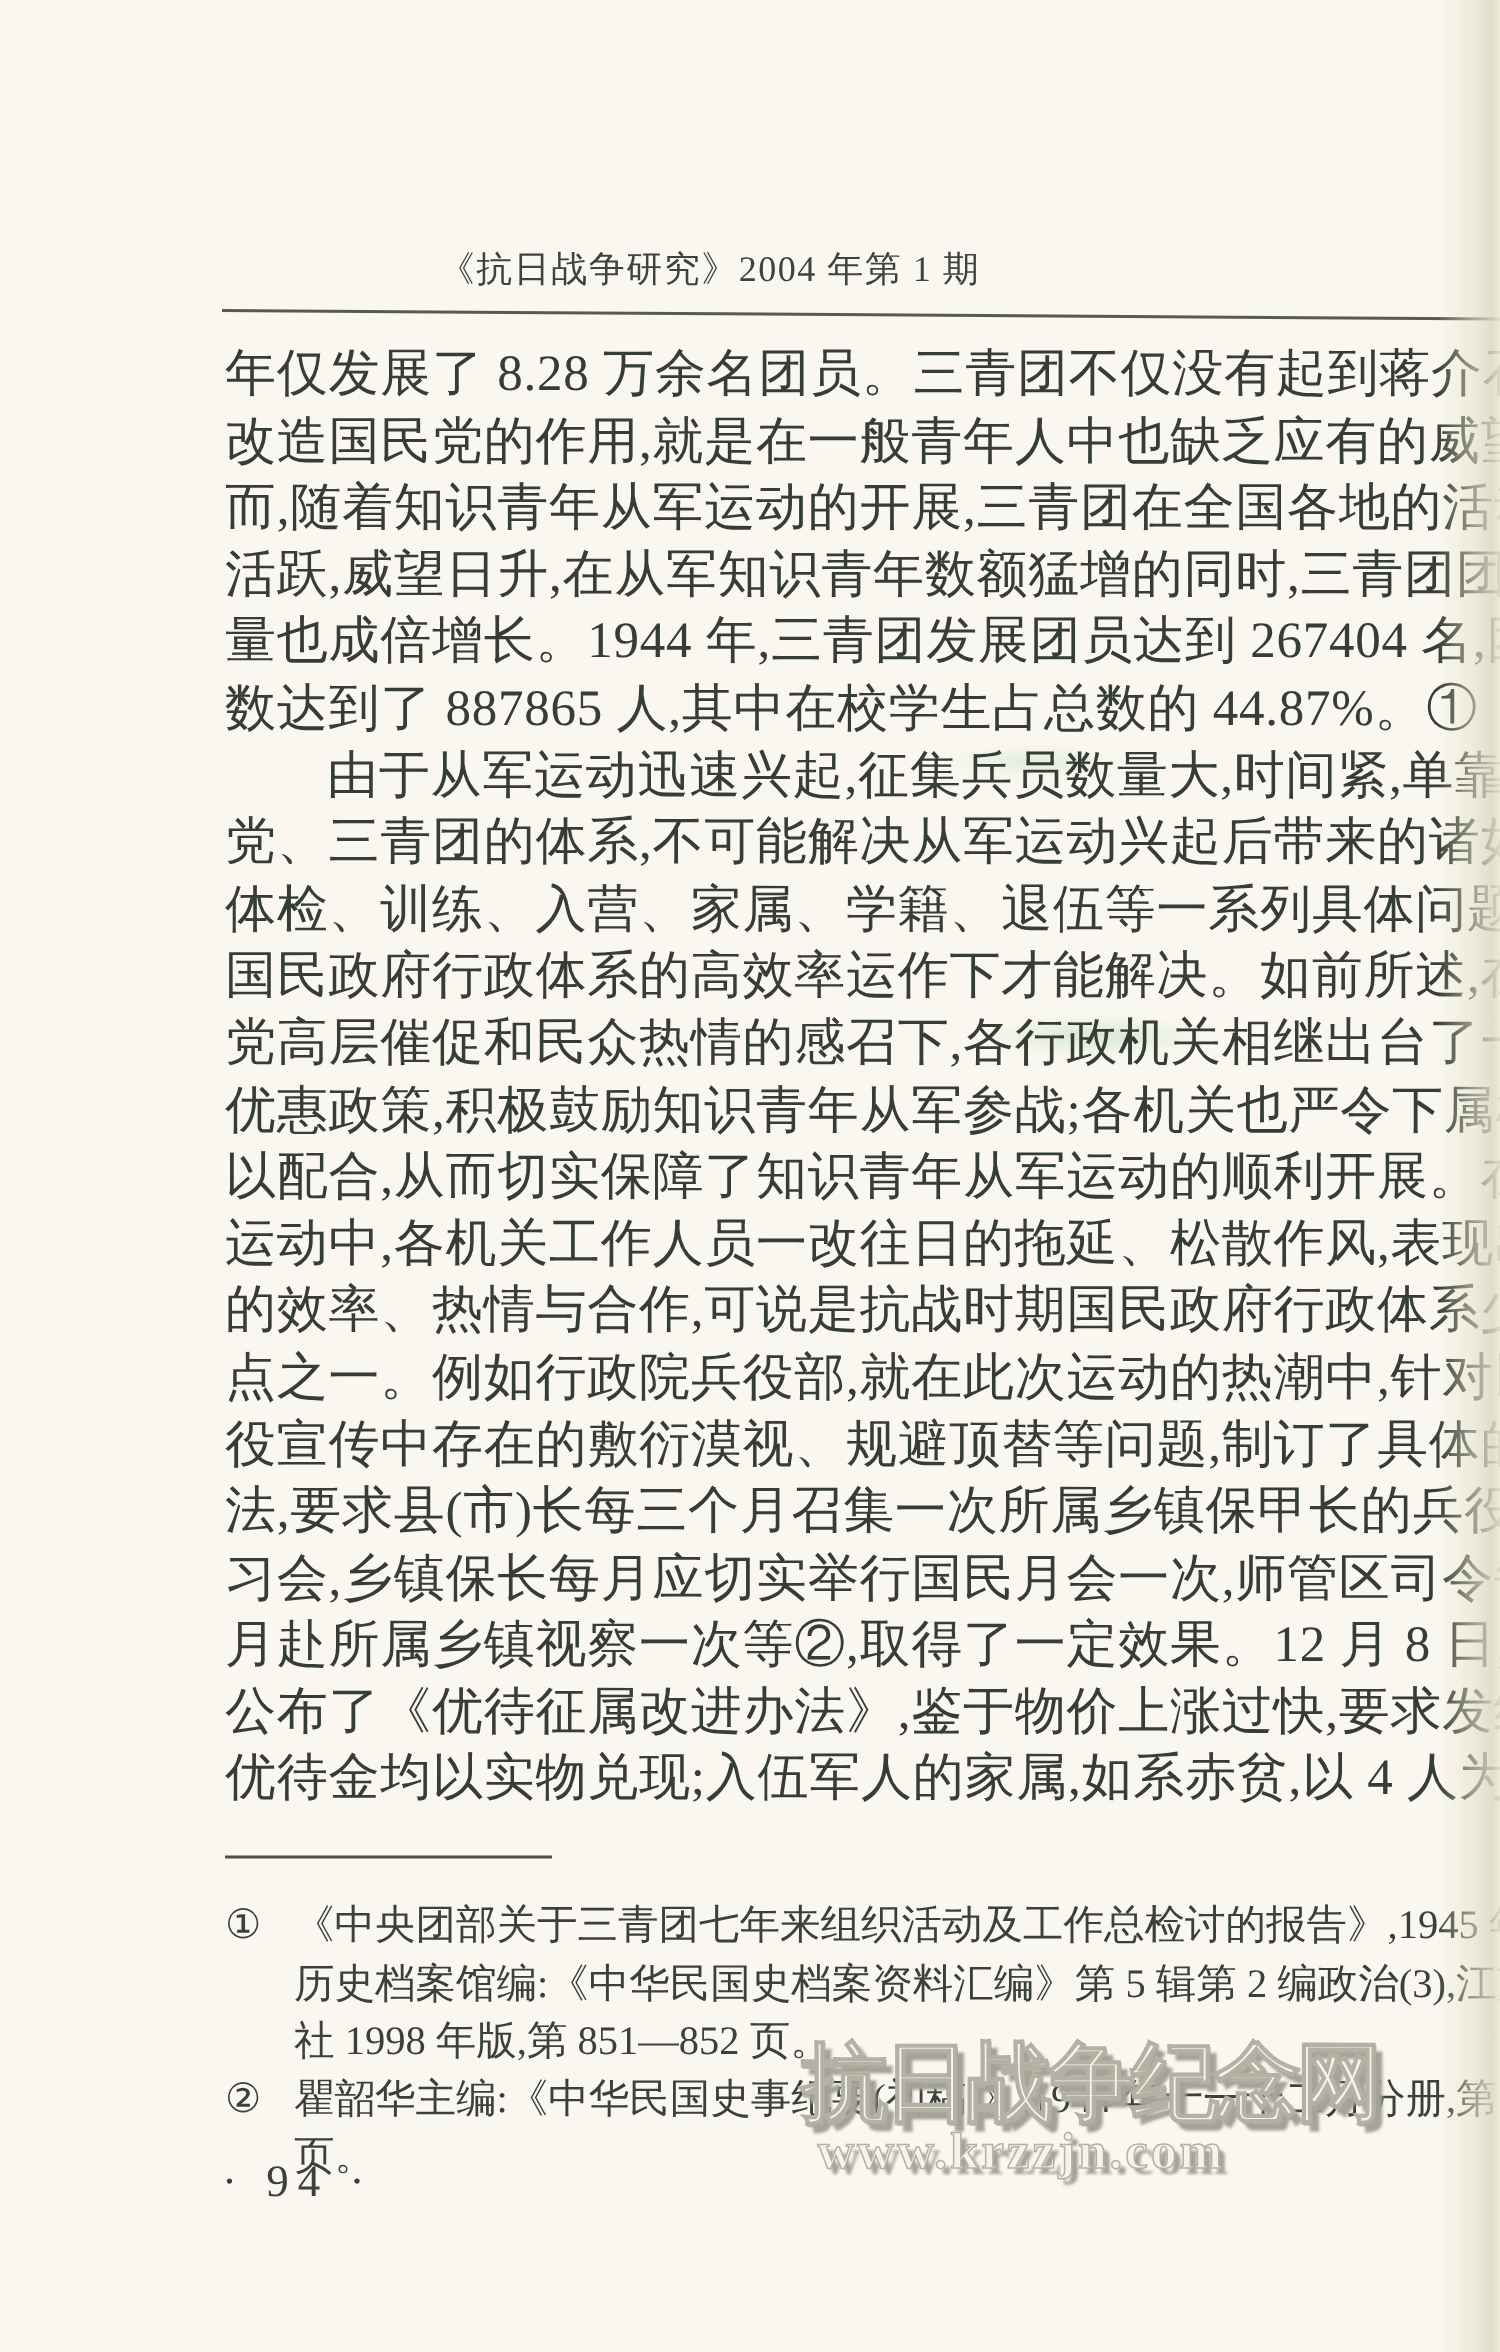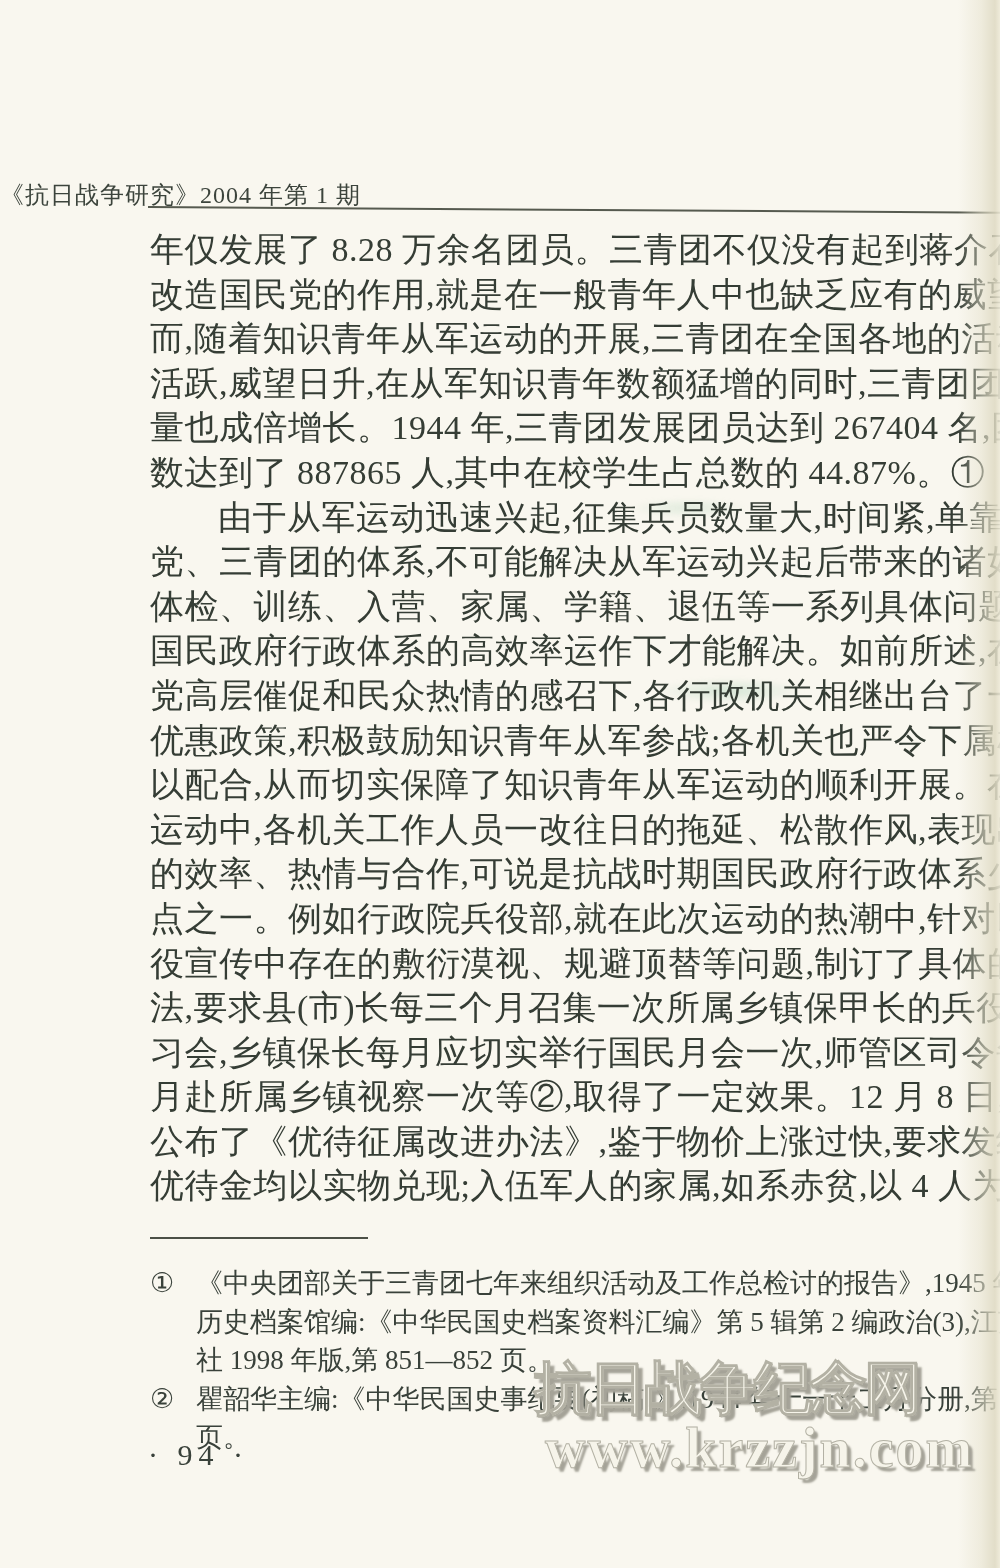--- a/index.html
+++ b/index.html
@@ -11,25 +11,25 @@
     font-family: "Liberation Serif", "DejaVu Serif", serif;
     color: #39413a;
   }
   .page-edge-shade {
     position: absolute; top: 0; right: 0; width: 42px; height: 1568px;
     background: linear-gradient(90deg, rgba(233,229,212,0) 0%, rgba(230,226,206,0.55) 55%, rgba(222,217,194,0.85) 88%, rgba(238,234,216,0.9) 100%);
     pointer-events: none;
   }
   .header-title {
     position: absolute; top: 163px; left: 0; width: 946px;
+    text-align: center;
     font-size: 24px;
     letter-spacing: 1px;
     color: #3c443c;
     white-space: nowrap;
-    margin-top: 16px;
   }
   .header-rule {
     position: absolute; top: 206px; left: 148px; width: 860px; height: 2px;
     background: #565a4f;
     transform: rotate(0.38deg);
     transform-origin: left center;
   }
   .body-text {
     position: absolute; top: 228px; left: 150px; width: 860px;
     font-size: 34px;
@@ -66,21 +66,21 @@
     font-size: 58px; font-weight: bold;
     letter-spacing: -3px;
     white-space: nowrap;
     color: #f6f4ea;
     -webkit-text-stroke: 1px #b3b1a4;
     text-shadow: 5px 5px 2px #a5a398, 1px 1px 0 #b8b6aa;
     z-index: 5;
   }
   .watermark-url {
     position: absolute; top: 1416px; left: 545px;
-    font-size: 56px; font-weight: bold;
+    font-size: 34px; font-weight: bold;
     letter-spacing: 2px;
     white-space: nowrap;
     color: #f6f4ea;
     -webkit-text-stroke: 1px #b3b1a4;
     text-shadow: 4px 4px 2px #a5a398;
     z-index: 5;
   }
   .scan-smudge {
     position: absolute; top: 678px; left: 655px; width: 150px; height: 26px;
     background: radial-gradient(ellipse at center, rgba(150,200,170,0.35) 0%, rgba(150,200,170,0) 70%);

